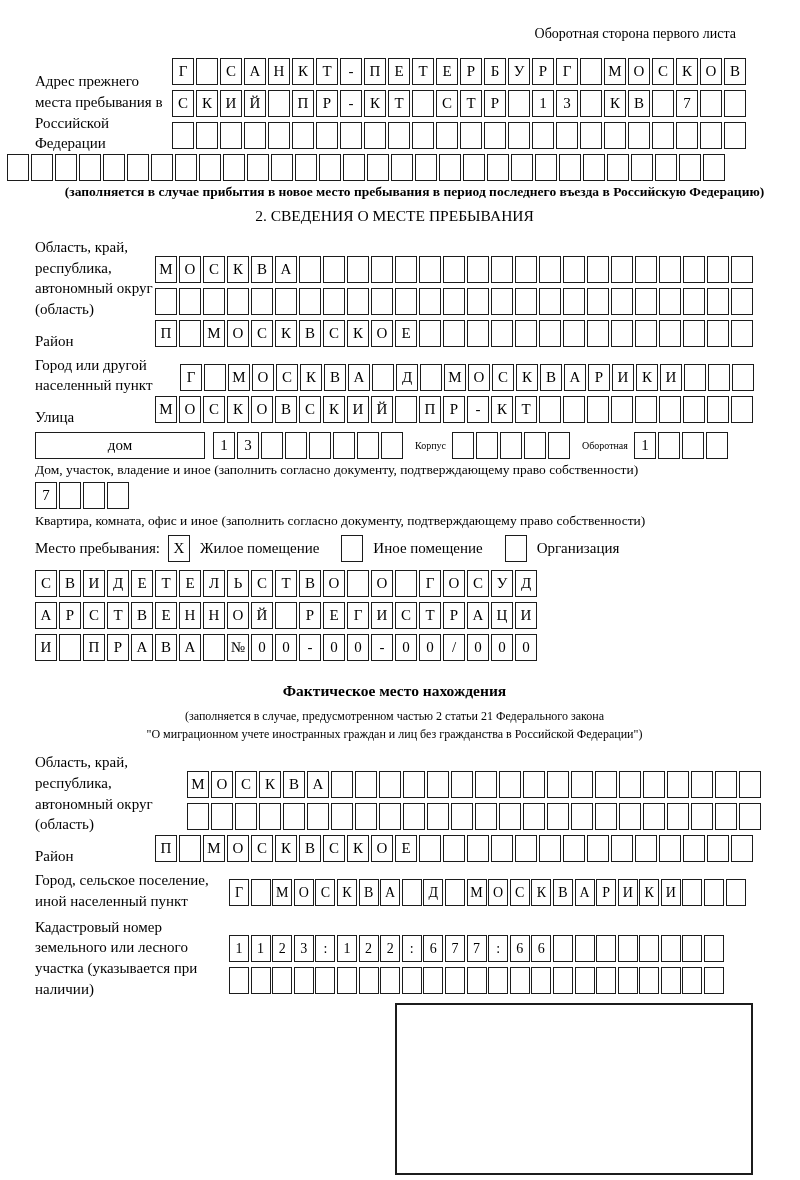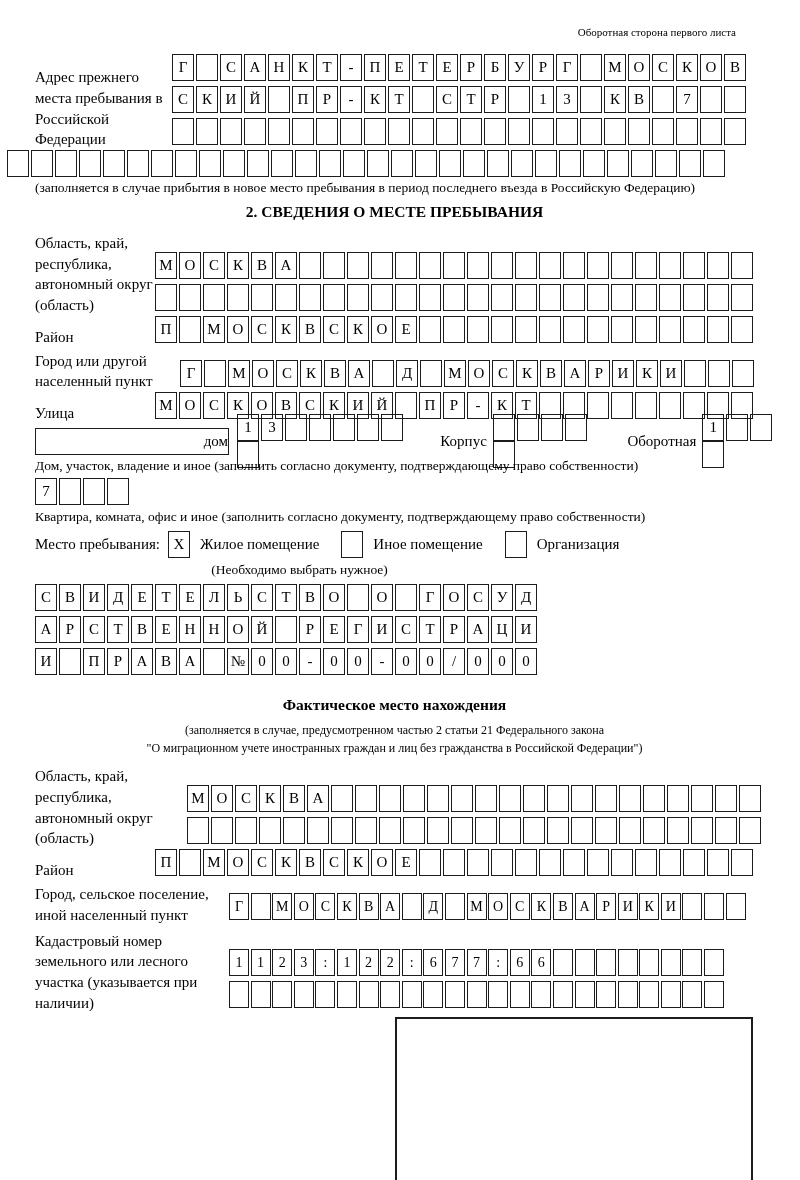--- a/index.html
+++ b/index.html
@@ -1,49 +1,49 @@
 <!DOCTYPE html>
 <html><head>
 <meta charset="utf-8">
 <style>
   html,body{margin:0;padding:0;background:#fff;}
   body{
     width:800px;height:1180px;overflow:hidden;box-sizing:border-box;
     font-family:"Liberation Serif","DejaVu Serif",serif;color:#000;
   }
   .page{padding:12px 6px 0 35px;box-sizing:border-box;}
-  .hdr{text-align:right;font-size:11px;margin:14px 58px 16px 0;}
+  .hdr{text-align:right;font-size:14px;margin:14px 58px 16px 0;}
   .field{display:flex;align-items:flex-end;margin-bottom:0;}
   .lbl{flex:none;font-size:15px;line-height:1.38;padding-top:3px;}
   .w137{width:137px;}
   .w118{width:120px;}
   .w145{width:145px;}
   .w205{width:207px;}
   .w150{width:152px;}
   .w192{width:194px;}
   .cells{flex:1 1 auto;}
   .cellrow{white-space:nowrap;margin-bottom:4px;height:28px;}
   .box{
     display:inline-block;width:20px;height:25px;border:1.5px solid #1c1c1c;
     margin-right:2px;text-align:center;font-size:15px;line-height:25px;
     vertical-align:top;box-sizing:content-box;overflow:hidden;
   }
   .sm .box{width:18px;margin-right:1.6px;font-size:14px;}
   .fullrow{margin-left:-28px;white-space:nowrap;height:28px;margin-bottom:2px;}
   .caption{font-size:13.5px;line-height:1.25;}
-  .caption.center{margin:1px 0 5px 0;}
-  .sec-title{text-align:center;font-weight:bold;font-size:15.5px;margin:6px 40px 9px 0;}
+  .caption.center{text-align:center;margin:1px 0 5px 0;font-weight:bold;}
+  .sec-title{text-align:center;font-weight:normal;font-size:15.5px;margin:6px 40px 9px 0;}
   .inline-row{display:flex;align-items:center;margin:2px 0 2px 0;height:30px;}
   .wbox{
-    border:1.5px solid #1c1c1c;height:25px;line-height:25px;text-align:right;
-    font-size:15px;flex:none;margin-right:8px;padding-left:24px;
+    border:1.5px solid #1c1c1c;height:25px;line-height:25px;text-align:center;
+    font-size:15px;flex:none;margin-right:8px;
   }
   .wbox.w170{width:168px;}
   .wbox.w200{width:198px;}
-  .mini-label{font-size:15px;flex:none;margin:0 6px 0 20px;}
+  .mini-label{font-size:10px;flex:none;margin:0 6px 0 10px;}
   .chk-row{display:flex;align-items:center;margin:4px 0 2px 0;height:30px;font-size:15px;}
   .chk-row .box{margin:0 10px 0 8px;}
   .chk-gap{width:14px;flex:none;}
   .choose-cap{text-align:center;font-size:13.5px;margin:0 230px 4px 0;}
   .actual-cap{text-align:center;font-size:12px;line-height:1.35;margin:0 40px 2px 0;}
   .actual-title{text-align:center;font-weight:bold;font-size:15.5px;margin:16px 40px 8px 0;}
   .stamp-box{
     width:358px;height:172px;border:2px solid #1c1c1c;margin:4px 0 8px 360px;
     box-sizing:border-box;
   }
@@ -117,21 +117,20 @@
     <span>Место пребывания:</span>
     <span class="box">X</span>
     <span>Жилое помещение</span>
     <span class="chk-gap"></span>
     <span class="box"></span>
     <span>Иное помещение</span>
     <span class="chk-gap"></span>
     <span class="box"></span>
     <span>Организация</span>
   </div>
-  <div class="choose-cap">(Необходимо выбрать нужное)</div>
 
   <div class="field mt6">
     <div class="cells">
       <div class="cellrow"><span class="box">С</span><span class="box">В</span><span class="box">И</span><span class="box">Д</span><span class="box">Е</span><span class="box">Т</span><span class="box">Е</span><span class="box">Л</span><span class="box">Ь</span><span class="box">С</span><span class="box">Т</span><span class="box">В</span><span class="box">О</span><span class="box"></span><span class="box">О</span><span class="box"></span><span class="box">Г</span><span class="box">О</span><span class="box">С</span><span class="box">У</span><span class="box">Д</span></div>
       <div class="cellrow"><span class="box">А</span><span class="box">Р</span><span class="box">С</span><span class="box">Т</span><span class="box">В</span><span class="box">Е</span><span class="box">Н</span><span class="box">Н</span><span class="box">О</span><span class="box">Й</span><span class="box"></span><span class="box">Р</span><span class="box">Е</span><span class="box">Г</span><span class="box">И</span><span class="box">С</span><span class="box">Т</span><span class="box">Р</span><span class="box">А</span><span class="box">Ц</span><span class="box">И</span></div>
       <div class="cellrow"><span class="box">И</span><span class="box"></span><span class="box">П</span><span class="box">Р</span><span class="box">А</span><span class="box">В</span><span class="box">А</span><span class="box"></span><span class="box">№</span><span class="box">0</span><span class="box">0</span><span class="box">-</span><span class="box">0</span><span class="box">0</span><span class="box">-</span><span class="box">0</span><span class="box">0</span><span class="box">/</span><span class="box">0</span><span class="box">0</span><span class="box">0</span></div>
     </div>
   </div>
 
   <div class="actual-title">Фактическое место нахождения</div>

